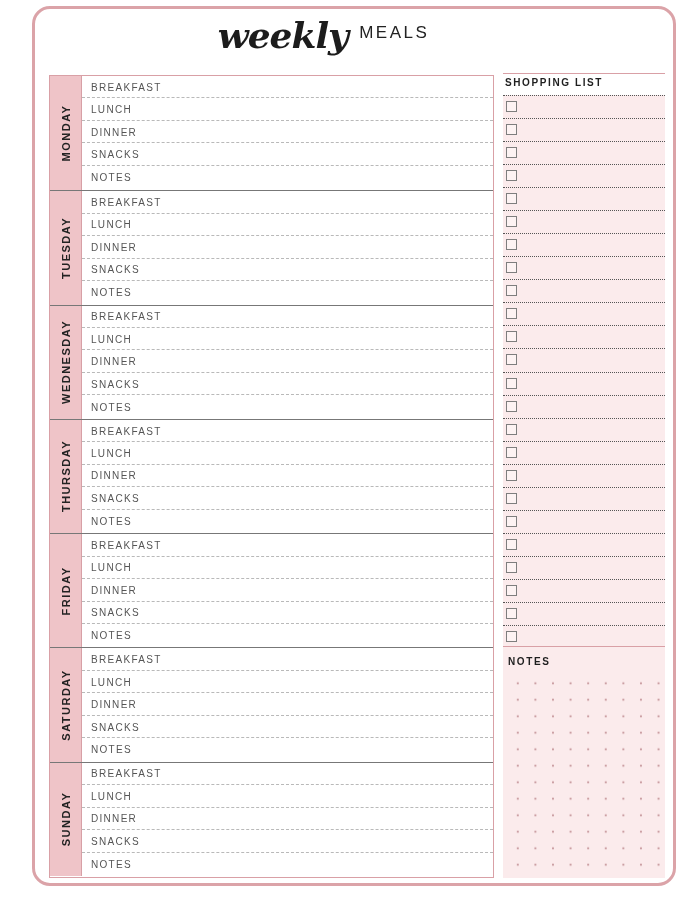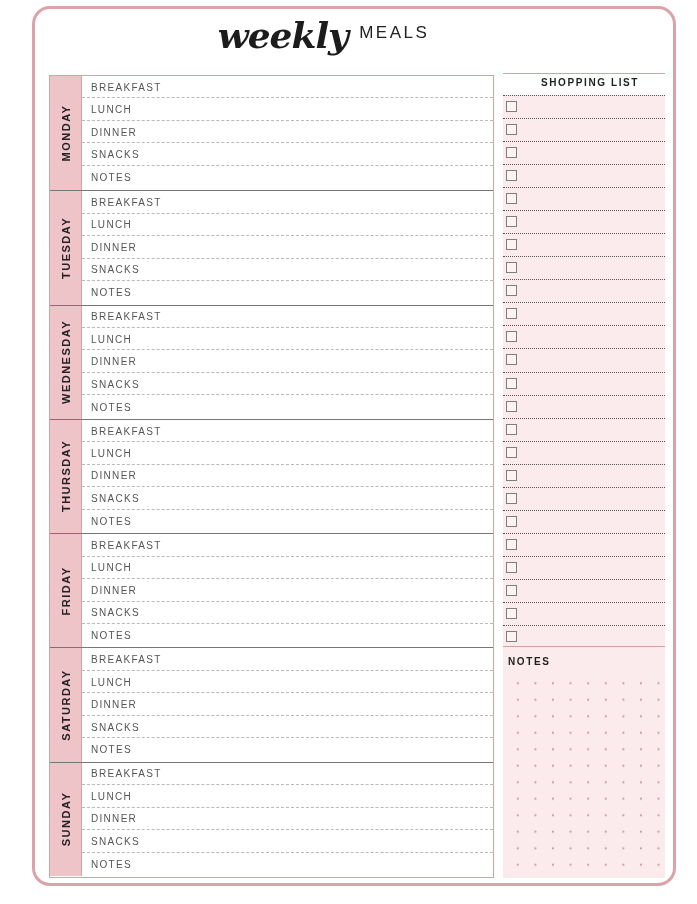--- a/index.html
+++ b/index.html
@@ -13,21 +13,21 @@
   .day { position:absolute; left:0; width:100%; box-sizing:border-box; border-top:1.5px solid #777; }
   .day:first-child { border-top:none; }
   .day-label { position:absolute; left:0; top:0; bottom:0; width:31px; background:#efc4c8; border-right:1.5px solid #d7a0a6; }
   .day-label span { position:absolute; left:50%; top:50%; transform:translate(-50%,-50%) rotate(-90deg); font-family:"Liberation Sans", sans-serif; font-weight:bold; font-size:11px; letter-spacing:1.5px; color:#222; white-space:nowrap; }
   .slot { position:absolute; left:32px; right:0; box-sizing:border-box; border-bottom:1px dashed #b9b9b9; }
   .slot:last-child { border-bottom:none; }
   .slot span { position:absolute; left:9px; top:50%; transform:translateY(-50%); font-family:"Liberation Sans", sans-serif; font-size:10px; letter-spacing:1.3px; color:#555; }
 
   .shop { position:absolute; left:503px; top:73px; width:162px; height:575px; }
   .shop-top-line { position:absolute; left:0; right:0; top:0; border-top:1.5px solid #d9a0a6; }
-  .shop-title { position:absolute; left:2px; top:4px; font-family:"Liberation Sans", sans-serif; font-weight:bold; font-size:10px; letter-spacing:1.6px; color:#1f1f1f;margin-left:36px; }
+  .shop-title { position:absolute; left:2px; top:4px; font-family:"Liberation Sans", sans-serif; font-weight:bold; font-size:10px; letter-spacing:1.6px; color:#1f1f1f; }
   .shop-list { position:absolute; left:0; right:0; top:22px; bottom:0; background:#fbebec; }
   .shop-row { position:absolute; left:0; right:0; height:23px; border-top:1.5px dotted #555; box-sizing:border-box; }
   .shop-row .cb { position:absolute; left:3px; top:5px; width:11px; height:11px; border:1.5px solid #7e7e7e; background:#fdf3f3; box-sizing:border-box; }
 
   .notes { position:absolute; left:503px; top:646px; width:162px; height:232px; border-top:1.5px solid #d9a0a6; background:#fbebec; box-sizing:border-box; }
   .notes-title { position:absolute; left:5px; top:9px; font-family:"Liberation Sans", sans-serif; font-weight:bold; font-size:10px; letter-spacing:1.6px; color:#1f1f1f; }
   .dots { position:absolute; left:6px; top:28px; right:0; bottom:4px; background-image: radial-gradient(circle, #c39196 0.9px, transparent 1.2px); background-size:17.6px 16.5px; background-position:0 0; }
 </style>
 </head>
 <body>

